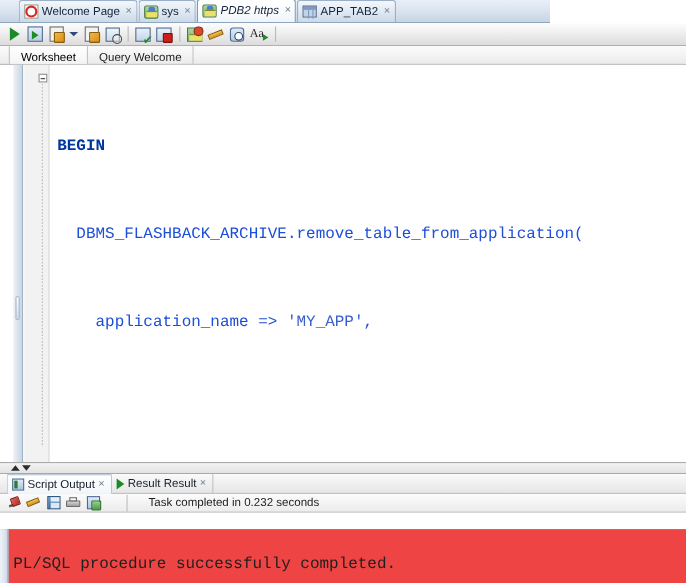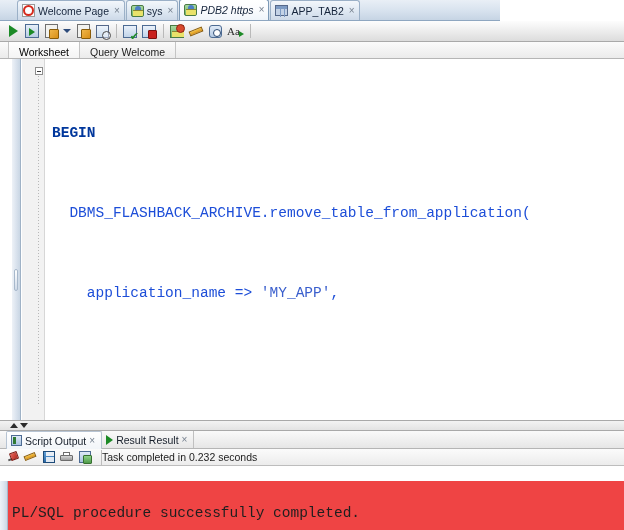--- a/index.html
+++ b/index.html
@@ -525,22 +525,22 @@
     background:linear-gradient(to bottom,#dfeaf7,#a9c3e0);
     border:1px solid #4d6b93;box-sizing:border-box;position:relative;
   }
   .ic-newtab:after{
     content:"";position:absolute;right:-2px;bottom:-2px;width:7px;height:7px;
     background:linear-gradient(to bottom,#8fd389,#4f9a49);border:1px solid #36702f;border-radius:1px;
   }
   .out-status {
     font-size: 10.5px;
     color: #1d1d1d;
-    margin-left: 6px;
-    padding-left: 0;
+    margin-left: 20px;
+    padding-left: 19px;
     border-left: 1px solid #bdbdbd;
     line-height: 15px;
   }
   .out-body {
     position: absolute;
     left: 0; top: 50px;
     width: 624px; height: 64px;
     background: #ef4444;
     box-sizing: border-box;
     overflow: hidden;

